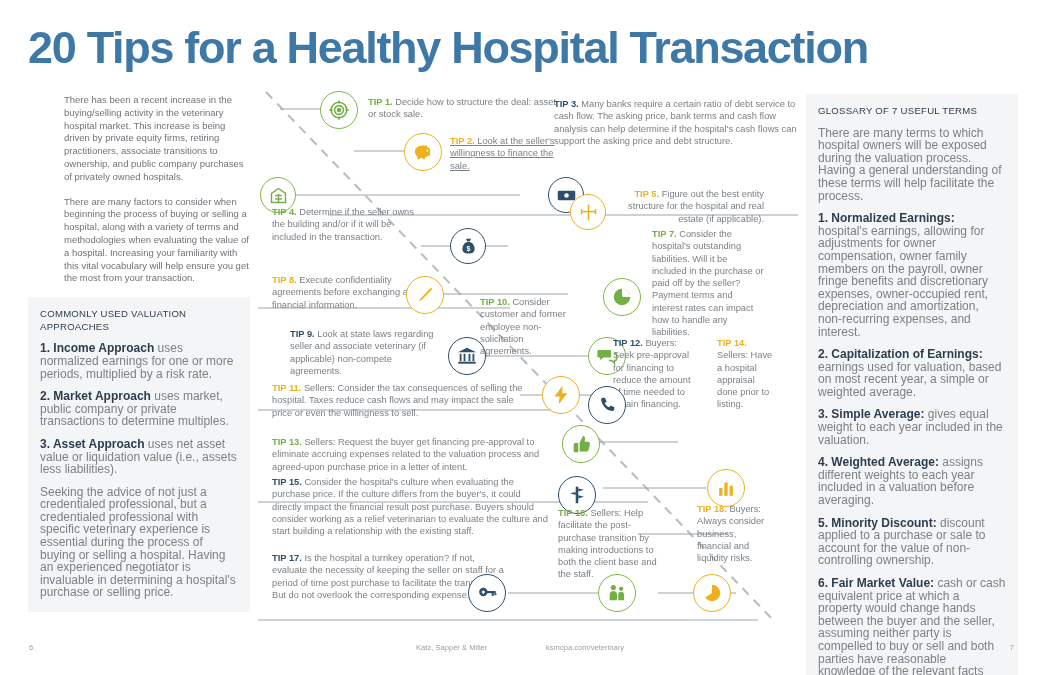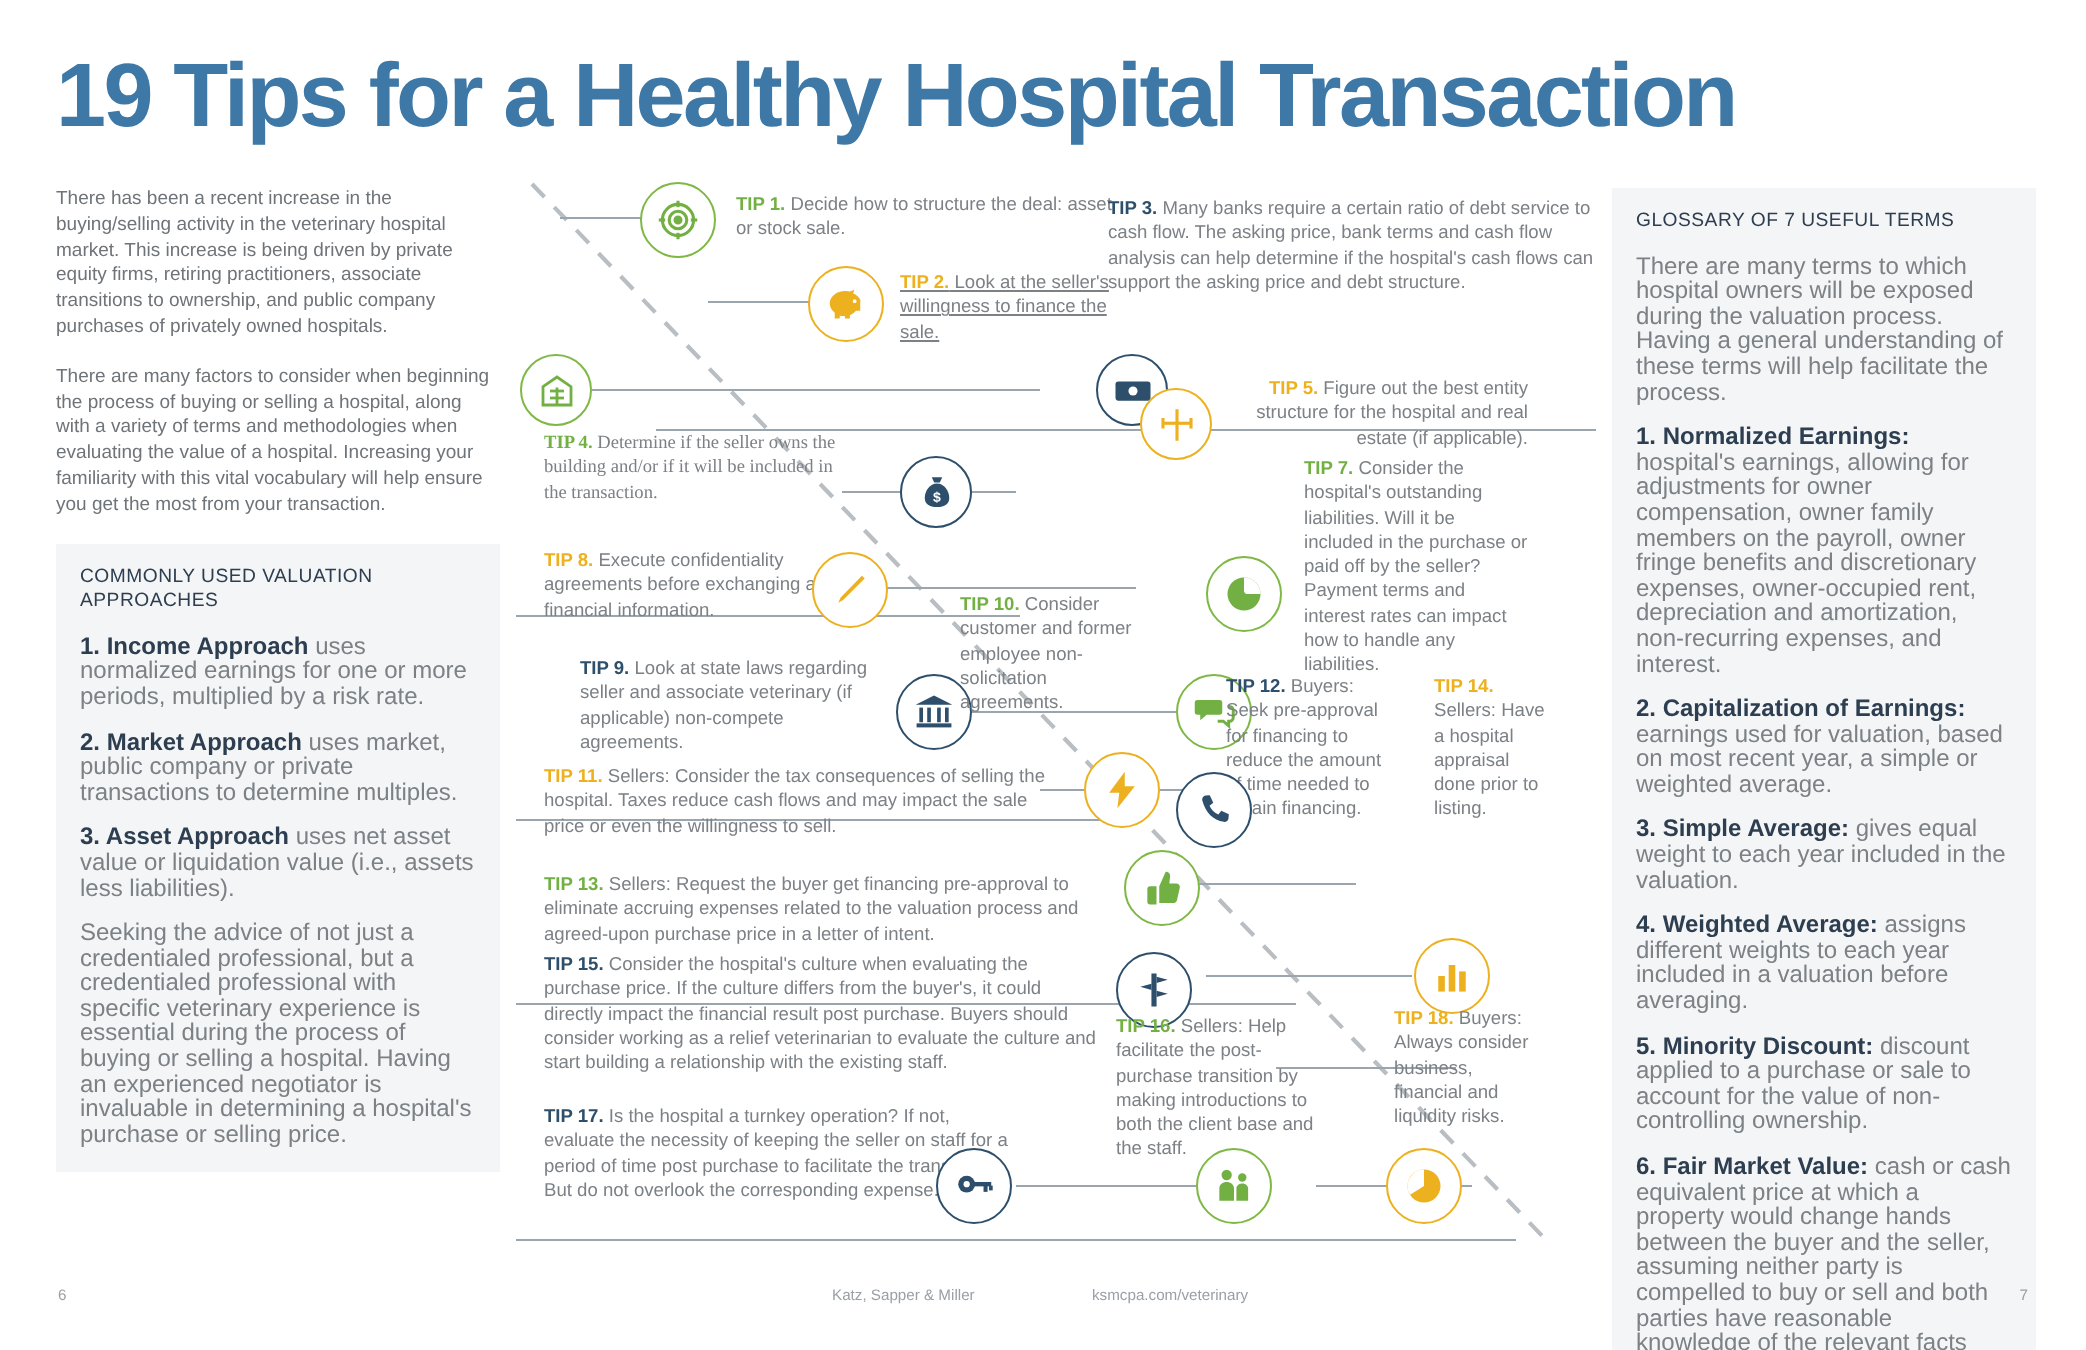--- a/index.html
+++ b/index.html
@@ -36,21 +36,21 @@
   }
   .panel-head {
     font-size: 9.6px; line-height: 12.6px; font-weight: 400;
     color: #2d3e50; letter-spacing: 0.25px; text-transform: uppercase;
     margin-bottom: 9px;
   }
   .panel p { font-size: 12px; line-height: 12.6px; color: #7c8186; margin-bottom: 10px; }
   .panel p:last-child { margin-bottom: 0; }
   .panel b { color: #2d3e50; font-weight: 700; text-align: right; }
 
-  .lead-intro { margin-bottom: 10px; }
+  .lead-intro { margin-bottom: 10px; margin-left: 36px; }
   .lead-intro p { font-size: 9.5px; line-height: 12.8px; color: #6f7479; }
 
   
   .center { position: absolute; left: 258px; top: 88px; width: 540px; height: 545px; }
   .center svg.lines { position: absolute; left:0; top:0; width: 540px; height: 545px; }
 
   .tip {
     position: absolute;
     font-size: 9.3px; line-height: 12.3px; color: #7c8186;
   }
@@ -78,21 +78,21 @@
   .pg-left  { left: 29px; }
   .pg-right { right: 29px; }
   .ft-firm  { left: 416px; }
   .ft-url   { left: 546px; }
 </style>
 </head>
 <body>
 
 <div class="page">
 
-  <div class="title">19 Tips for a Healthy Hospital Transaction</div>
+  <div class="title">20 Tips for a Healthy Hospital Transaction</div>
 
   <div class="col-left">
     <div class="lead-intro body-text">
       <p>There has been a recent increase in the buying/selling activity in the veterinary hospital market. This increase is being driven by private equity firms, retiring practitioners, associate transitions to ownership, and public company purchases of privately owned hospitals.</p>
       <p>There are many factors to consider when beginning the process of buying or selling a hospital, along with a variety of terms and methodologies when evaluating the value of a hospital. Increasing your familiarity with this vital vocabulary will help ensure you get the most from your transaction.</p>
     </div>
 
     <div class="panel">
       <div class="panel-head">COMMONLY USED VALUATION APPROACHES</div>
       <p>
@@ -196,21 +196,21 @@
     </div>
 
     <div class="icon i-green" style="left:2px; top:89px; width:36px; height:36px;">
       <svg width="21" height="21" viewBox="0 0 24 24" fill="none" stroke="#72b043" stroke-width="1.6">
         <path d="M4 9.5 12 4l8 5.5V20H4z"></path>
         <line x1="8" y1="12" x2="16" y2="12"></line>
           <line x1="8" y1="16" x2="16" y2="16"></line>
         <line x1="12" y1="10" x2="12" y2="20"></line>
       </svg>
     </div>
-    <div class="tip t-green" style="left:14px; top:128px; width:148px;font-family:Liberation Serif, serif;">
+    <div class="tip t-green" style="left:14px; top:118px; width:148px;">
       <b>TIP 4.</b><span> Determine if the seller owns the building and/or if it will be included in the transaction.</span>
     </div>
 
     <div class="icon i-gold" style="left:312px; top:106px; width:36px; height:36px;">
       <svg width="21" height="21" viewBox="0 0 24 24" fill="none" stroke="#edb11f" stroke-width="1.8">
         <line x1="12" y1="3" x2="12" y2="21"></line>
         <line x1="4" y1="11" x2="20" y2="11"></line>
         <line x1="4" y1="8" x2="4" y2="14"></line>
           <line x1="20" y1="8" x2="20" y2="14"></line>
       </svg>

